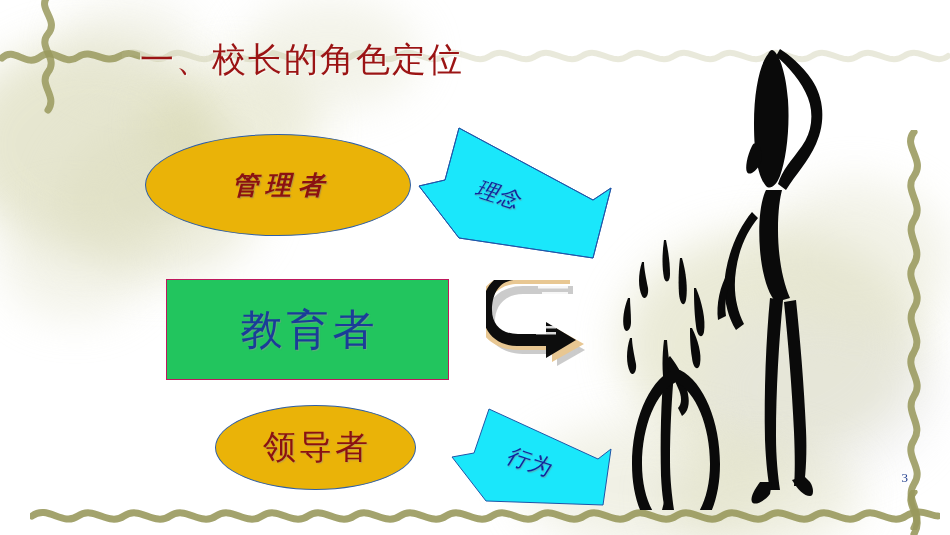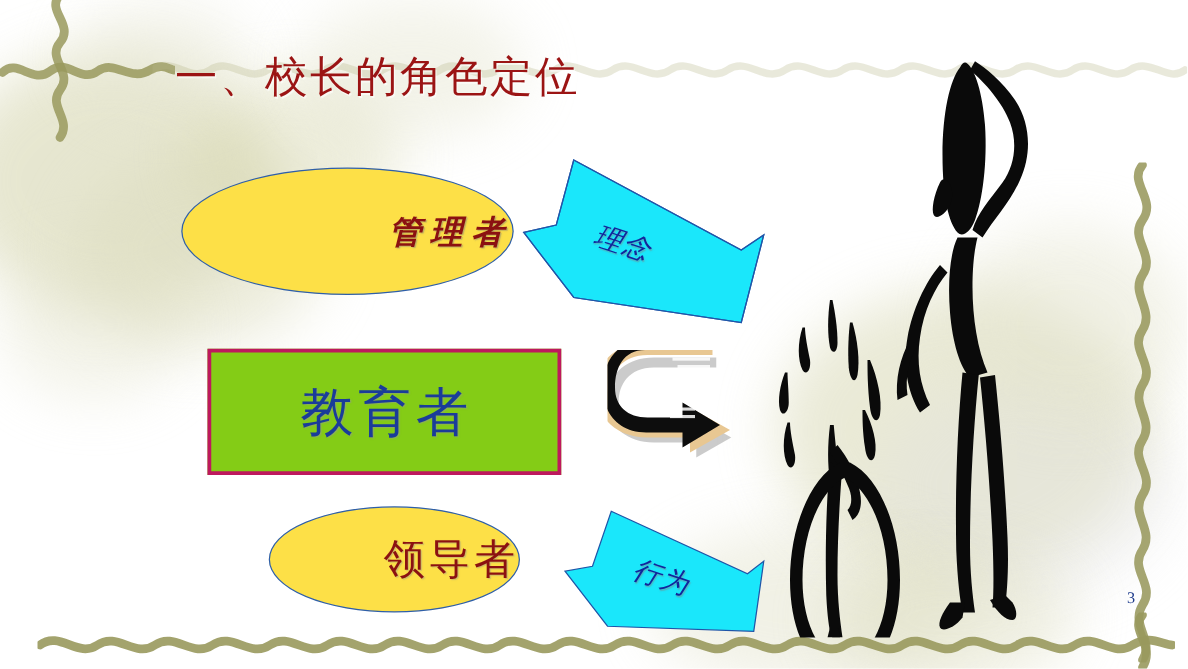--- a/index.html
+++ b/index.html
@@ -50,33 +50,33 @@
   
   #title {
     position: absolute;
     left: 140px;
     top: 44px;
     font-size: 34px;
     line-height: 1.1;
     color: #9b1414;
     letter-spacing: 2px;
     white-space: nowrap;
-    font-family: Liberation Sans, sans-serif;
+    font-family: Liberation Mono, monospace;
     text-shadow: 1px 1px 0 rgba(255,255,255,.6);
   }
 
   
   .ellipse {
     position: absolute;
-    background: #fde047;
+    background: #eab308;
     border: 1px solid #2f5fa8;
     border-radius: 50%;
     display: flex;
     align-items: center;
-    justify-content: flex-end;
+    justify-content: center;
     box-sizing: border-box;
   }
   #ellipse-manager {
     left: 145px; top: 134px; width: 266px; height: 102px;
   }
   #ellipse-manager .shape-label {
     font-size: 26px;
     color: #8b1111;
     font-weight: bold;
     letter-spacing: 7px;
@@ -93,22 +93,22 @@
     color: #8b1111;
     letter-spacing: 3px;
     text-indent: 3px;
     font-family: "Liberation Serif", "DejaVu Serif", serif;
     text-shadow: 1px 1px 1px rgba(140,140,140,.45);
   }
 
   #rect-educator {
     position: absolute;
     left: 166px; top: 279px; width: 283px; height: 101px;
-    background: #84cc16;
-    border: 3px solid #be185d;
+    background: #22c55e;
+    border: 1px solid #be185d;
     box-sizing: border-box;
     display: flex;
     align-items: center;
     justify-content: center;
   }
   #rect-educator .shape-label {
     font-size: 42px;
     color: #1a3c99;
     letter-spacing: 4px;
     text-indent: 4px;

